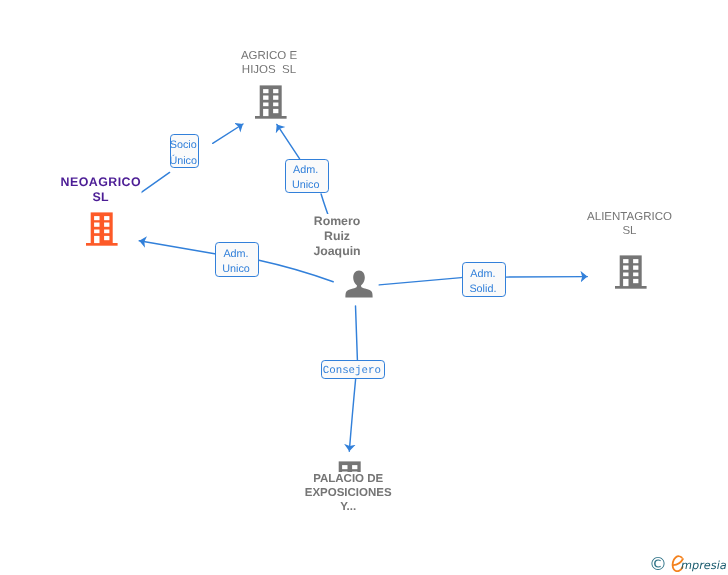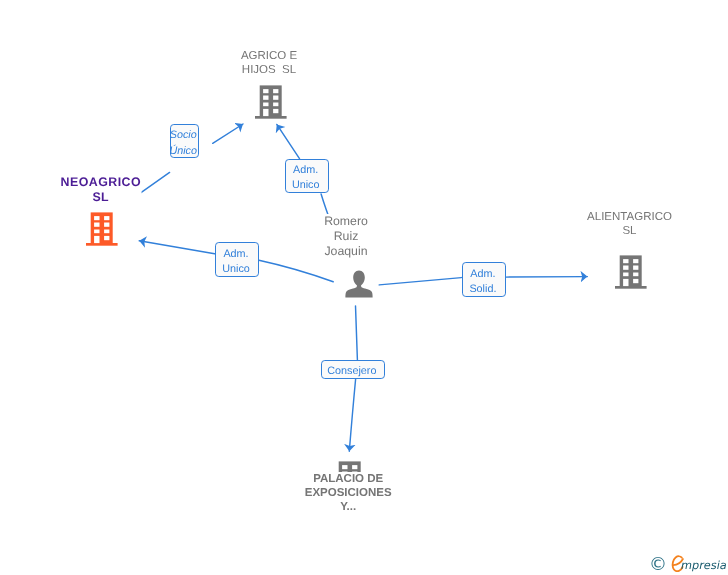--- a/index.html
+++ b/index.html
@@ -10,21 +10,21 @@
   #edges{position:absolute;left:0;top:0;}
   .nlabel{position:absolute;text-align:center;color:#757575;font-size:11.5px;line-height:14.2px;
           white-space:pre;background:#fff;transform:translateX(-50%);}
   .nlabel.bold{font-weight:bold;color:#4c1d95;font-size:12.4px;line-height:15.3px;
                letter-spacing:0.45px;padding-right:0.45px;}
   .nlabel.person{font-size:12.3px;line-height:14.8px;}
   .nicon{position:absolute;}
   .ebox{position:absolute;box-sizing:border-box;border:1.5px solid #3280da;border-radius:3.8px;
         background:#fafafa;color:#3280da;font-size:10.8px;line-height:15.1px;white-space:pre;
         display:flex;align-items:center;justify-content:center;text-align:center;padding:5px 1.6px 0 0;}
-  .ebox.one{padding:3px 1.6px 0 0;}
+  .ebox.one{padding:3px 1.6px 0 0;font-family:Liberation Mono, monospace;}
   #footer{position:absolute;left:645px;top:550px;width:90px;height:30px;}
   #footer svg{display:block;}
 </style>
 </head>
 <body>
 
 <div id="stage">
 
   <svg id="edges" width="728" height="575">
     <defs>
@@ -79,21 +79,21 @@
           <rect x="18.1" y="17.5" width="5.3" height="3.7"></rect>
           <rect x="8.1" y="23.9" width="5.4" height="7.2"></rect>
           <rect x="18.1" y="23.9" width="5.3" height="4.3"></rect>
         </g>
       </svg>
       <div class="nlabel bold" style="left: 101px; top: 174.5px;">NEOAGRICO
 SL</div>
       <svg class="nicon" width="28" height="28" viewBox="0 0 28 28" style="left: 345px; top: 270px;">
         <path fill="#757575" d="M14,0.6 C10.3,0.6 8.2,3.5 8.2,7.6 C8.2,11.2 10.1,14.3 11.9,15.2 C11.9,15.2 12,16.3 11.6,17 C11.2,17.7 9.8,18.1 8,18.6 C4.4,19.5 1.6,20.7 1,22.3 C0.4,23.9 0.4,26 0.4,27.4 L27.6,27.4 C27.6,26 27.6,23.9 27,22.3 C26.4,20.7 23.6,19.5 20,18.6 C18.2,18.1 16.8,17.7 16.4,17 C16,16.3 16.1,15.2 16.1,15.2 C17.9,14.3 19.8,11.2 19.8,7.6 C19.8,3.5 17.7,0.6 14,0.6 Z"></path>
       </svg>
-      <div class="nlabel person" style="left: 346px; top: 214.3px;">Romero
+      <div class="nlabel person" style="left: 337px; top: 214.3px; font-weight: bold;">Romero
 Ruiz
 Joaquin</div>
       <svg class="nicon" width="33" height="34" viewBox="0 0 33 34" style="left: 615px; top: 255px;">
         <g fill="#757575">
           <rect x="4.7" y="0.4" width="22" height="31"></rect>
           <rect x="0" y="31" width="31.6" height="2.7"></rect>
         </g>
         <g fill="#ffffff">
           <rect x="8.1" y="4.1" width="5.4" height="4.1"></rect>
           <rect x="18.1" y="4.1" width="5.3" height="4.1"></rect>
@@ -121,21 +121,21 @@
           <rect x="18.1" y="17.5" width="5.3" height="3.7"></rect>
           <rect x="8.1" y="23.9" width="5.4" height="7.2"></rect>
           <rect x="18.1" y="23.9" width="5.3" height="4.3"></rect>
         </g>
       </svg>
       <div class="nlabel" style="left: 348.2px; top: 472px; font-weight: bold;">PALACIO DE
 EXPOSICIONES
 Y...</div>
     </div>
   <div id="edge-labels">
-      <div class="ebox" style="left: 169.5px; top: 124px; width: 29px; height: 34px; font-style: italic;">Socio
+      <div class="ebox" style="left: 169.5px; top: 134px; width: 29px; height: 34px;">Socio
 Único</div>
       <div class="ebox" style="left: 284.5px; top: 158.8px; width: 44px; height: 34px;">Adm.
 Unico</div>
       <div class="ebox" style="left: 214.8px; top: 242.3px; width: 44px; height: 34.5px;">Adm.
 Unico</div>
       <div class="ebox" style="left: 461.6px; top: 262.3px; width: 44.2px; height: 34.3px;">Adm.
 Solid.</div>
       <div class="ebox one" style="left: 320.5px; top: 359.7px; width: 64.3px; height: 19.8px;">Consejero</div>
     </div>
 

